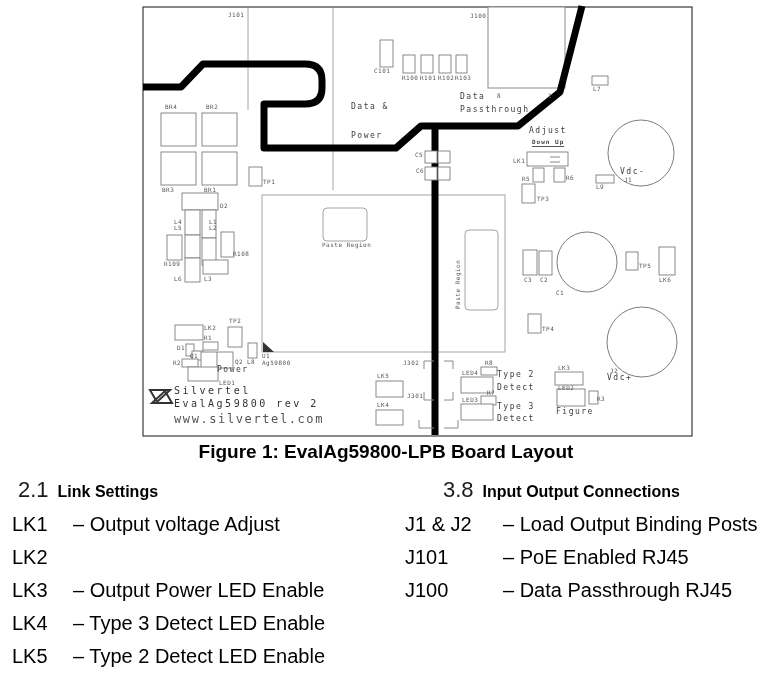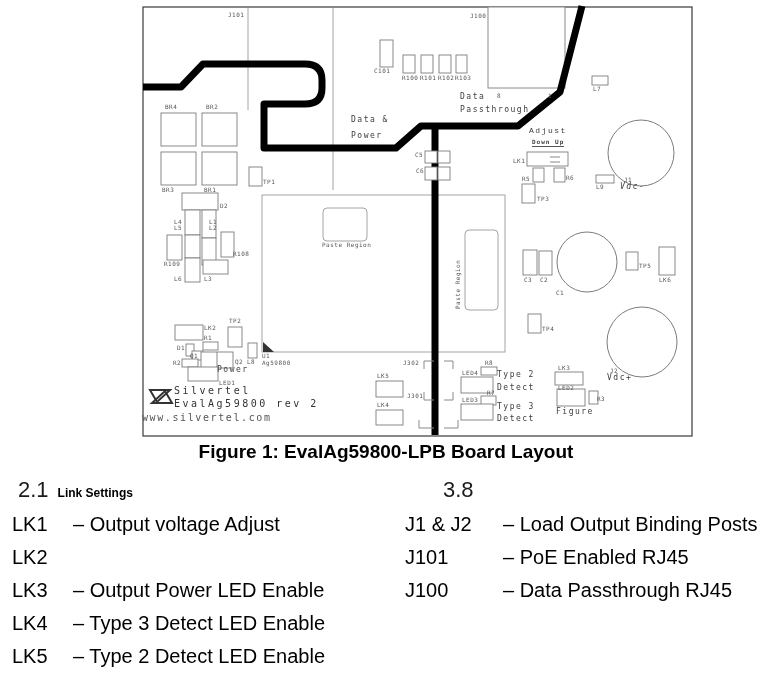--- a/index.html
+++ b/index.html
@@ -7,28 +7,28 @@
         font-family:"Liberation Sans",sans-serif;color:#000;}
   .layer{position:absolute;left:0;top:0;width:772px;height:682px;}
   svg.board{position:absolute;left:0;top:0;}
   
   .bl{position:absolute;font-family:"DejaVu Sans Mono",monospace;color:#555;
       white-space:pre;line-height:1;}
   .bl.s{font-size:6px;letter-spacing:.5px;}
   .bl.m{font-size:8px;letter-spacing:1.5px;color:#3c3c3c;}
   .bl.u{font-size:6px;letter-spacing:1px;font-weight:bold;border-bottom:1px solid #555;padding-bottom:1px;color:#3c3c3c;}
   .bl.l{font-size:10px;letter-spacing:2.5px;color:#333;}
-  .bl.w{font-size:10px;letter-spacing:1.6px;color:#555;}
+  .bl.w{font-size:12px;letter-spacing:1.6px;color:#555;padding-left:32px;}
   .bl.v{font-size:6px;letter-spacing:.5px;transform:rotate(-90deg);transform-origin:0 0;}
   
   .caption{position:absolute;left:0;top:441px;width:100%;text-align:center;
            font-size:19px;font-weight:bold;}
   .sec-head{position:absolute;display:flex;align-items:baseline;gap:9px;}
   .sec-head .sec-num{font-size:22px;color:#1a1a1a;text-align:right;}
-  .sec-head .sec-title{font-size:12px;font-weight:bold;}
+  .sec-head .sec-title{font-size:16px;font-weight:bold;}
   .dl{position:absolute;font-size:20px;}
   .dl .row{display:flex;height:22px;margin-bottom:11px;}
   .dl .term{flex:none;}
   .dl .desc{flex:none;}
   #list-lk .term{width:61px;}
   #list-io .term{width:98px;}
 </style>
 </head>
 <body>
 
@@ -144,44 +144,44 @@
       <span class="bl s" style="left: 593px; top: 86px;">L7</span>
       <span class="bl m" style="left: 460px; top: 93px;">Data</span>
       <span class="bl s" style="left: 497px; top: 93px;">8</span>
       <span class="bl s" style="left: 548px; top: 93px;">1</span>
       <span class="bl m" style="left: 460px; top: 106px;">Passthrough</span>
       <span class="bl s" style="left: 165px; top: 104px;">BR4</span>
       <span class="bl s" style="left: 206px; top: 104px;">BR2</span>
       <span class="bl s" style="left: 162px; top: 187px;">BR3</span>
       <span class="bl s" style="left: 204px; top: 187px;">BR1</span>
       <span class="bl s" style="left: 263px; top: 179px;">TP1</span>
-      <span class="bl m" style="left: 351px; top: 116px;">Data &amp;</span>
+      <span class="bl m" style="left: 351px; top: 103px;">Data &amp;</span>
       <span class="bl m" style="left: 351px; top: 132px;">Power</span>
       <span class="bl s" style="left: 415px; top: 152px;">C5</span>
       <span class="bl s" style="left: 416px; top: 168px;">C6</span>
       <span class="bl s" style="left: 220px; top: 203px;">D2</span>
       <span class="bl s" style="left: 174px; top: 219px;">L4</span>
       <span class="bl s" style="left: 174px; top: 225px;">L5</span>
       <span class="bl s" style="left: 209px; top: 219px;">L1</span>
       <span class="bl s" style="left: 209px; top: 225px;">L2</span>
       <span class="bl s" style="left: 164px; top: 261px;">R109</span>
       <span class="bl s" style="left: 233px; top: 251px;">R108</span>
       <span class="bl s" style="left: 174px; top: 276px;">L6</span>
       <span class="bl s" style="left: 204px; top: 276px;">L3</span>
       <span class="bl s" style="left: 322px; top: 242px;">Paste Region</span>
       <span class="bl v" style="left: 455px; top: 309px;">Paste Region</span>
-      <span class="bl m" style="left: 529px; top: 127px; font-family: Liberation Mono, monospace;">Adjust</span>
+      <span class="bl m" style="left: 529px; top: 127px;">Adjust</span>
       <span class="bl u" style="left: 532px; top: 139px;">Down Up</span>
       <span class="bl s" style="left: 513px; top: 158px;">LK1</span>
       <span class="bl s" style="left: 522px; top: 176px;">R5</span>
       <span class="bl s" style="left: 566px; top: 175px;">R6</span>
       <span class="bl s" style="left: 537px; top: 196px;">TP3</span>
       <span class="bl s" style="left: 596px; top: 184px;">L9</span>
       <span class="bl s" style="left: 624px; top: 177px;">J1</span>
-      <span class="bl m" style="left: 620px; top: 183px; font-style: italic;">Vdc-</span>
+      <span class="bl m" style="left: 620px; top: 168px;">Vdc-</span>
       <span class="bl s" style="left: 524px; top: 277px;">C3</span>
       <span class="bl s" style="left: 540px; top: 277px;">C2</span>
       <span class="bl s" style="left: 556px; top: 290px;">C1</span>
       <span class="bl s" style="left: 639px; top: 263px;">TP5</span>
       <span class="bl s" style="left: 659px; top: 277px;">LK6</span>
       <span class="bl s" style="left: 542px; top: 326px;">TP4</span>
       <span class="bl s" style="left: 610px; top: 368px;">J2</span>
       <span class="bl m" style="left: 607px; top: 374px;">Vdc+</span>
       <span class="bl s" style="left: 204px; top: 325px;">LK2</span>
       <span class="bl s" style="left: 229px; top: 318px;">TP2</span>
@@ -239,20 +239,21 @@
         <span class="desc">– Type 3 Detect LED Enable</span>
       </div>
       <div class="row">
         <span class="term">LK5</span>
         <span class="desc">– Type 2 Detect LED Enable</span>
       </div>
     </div>
 
   <div class="sec-head" style="left:443px;top:477px;">
     <span class="sec-num">3.8</span>
+    <span class="sec-title">Input Output Connections</span>
   </div>
   <div class="dl" id="list-io" style="left:405px;top:513px;">
       <div class="row">
         <span class="term">J1 &amp; J2</span>
         <span class="desc">– Load Output Binding Posts</span>
       </div>
       <div class="row">
         <span class="term">J101</span>
         <span class="desc">– PoE Enabled RJ45</span>
       </div>

